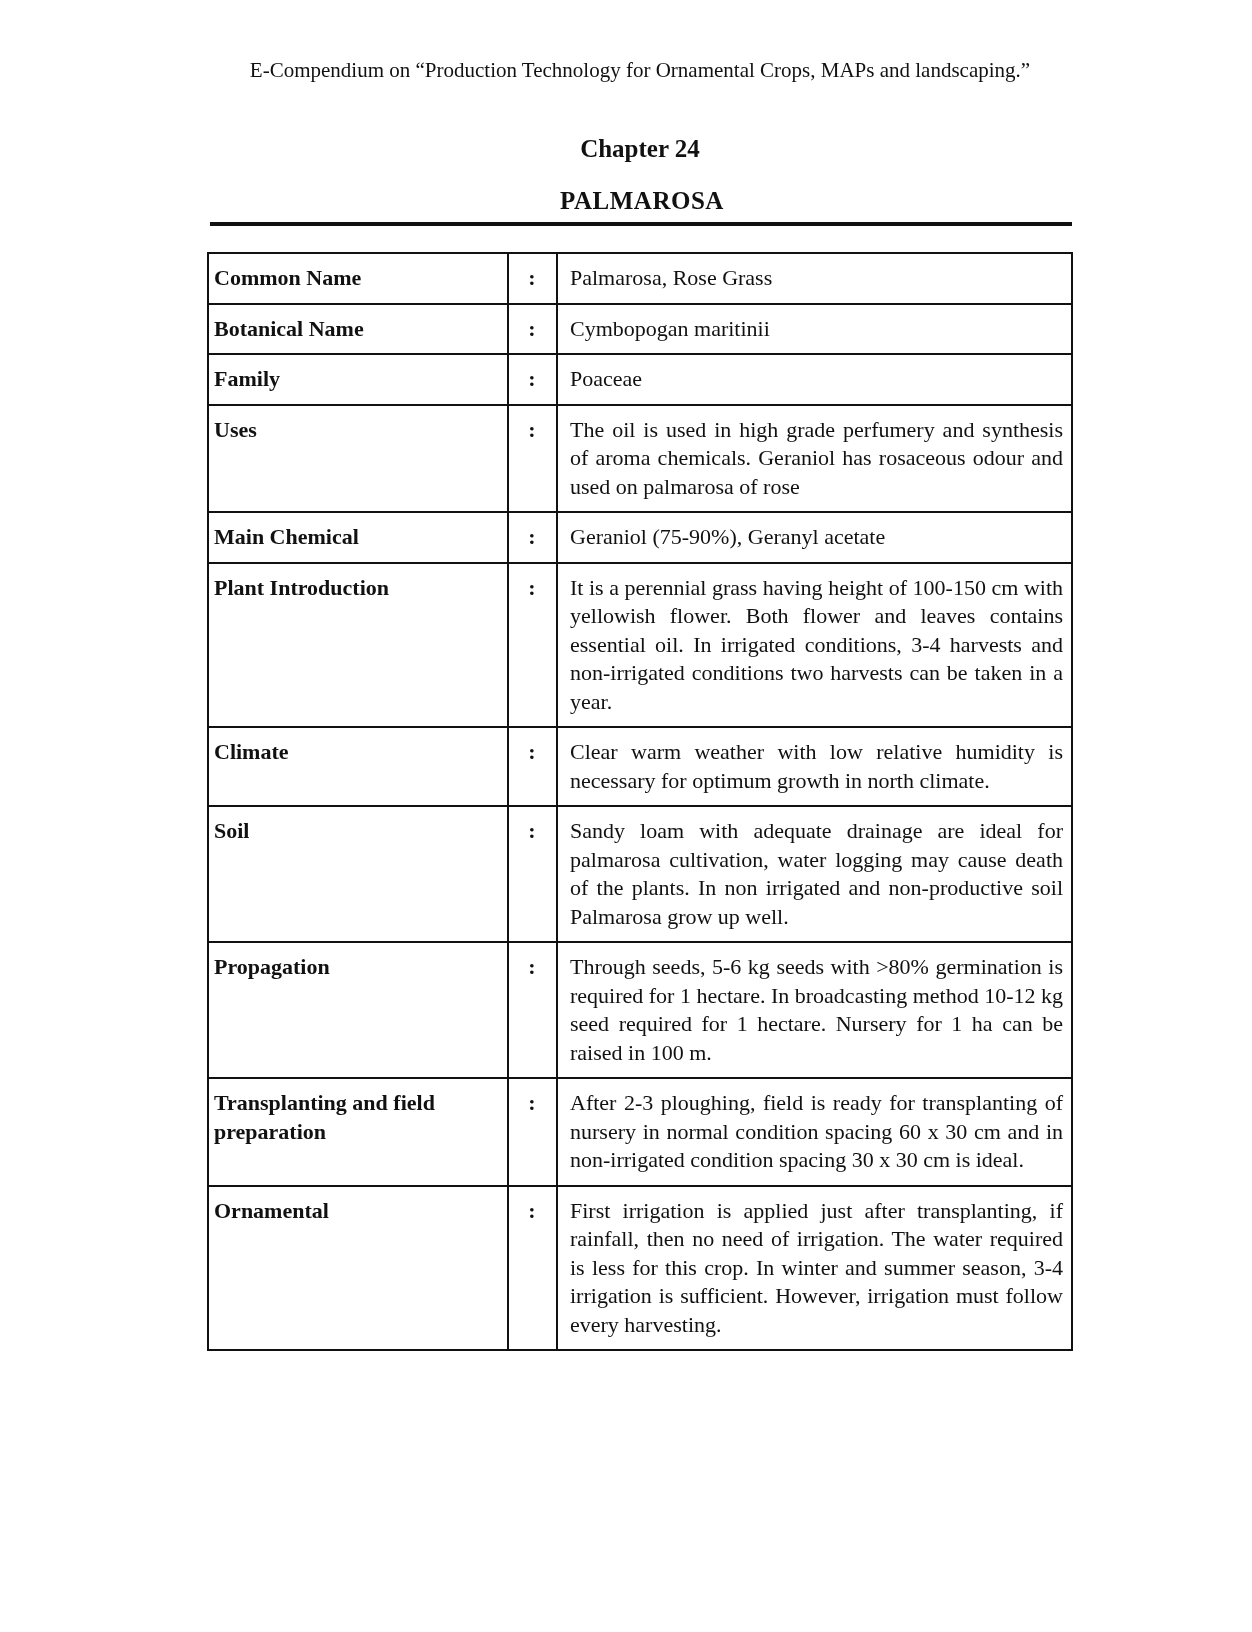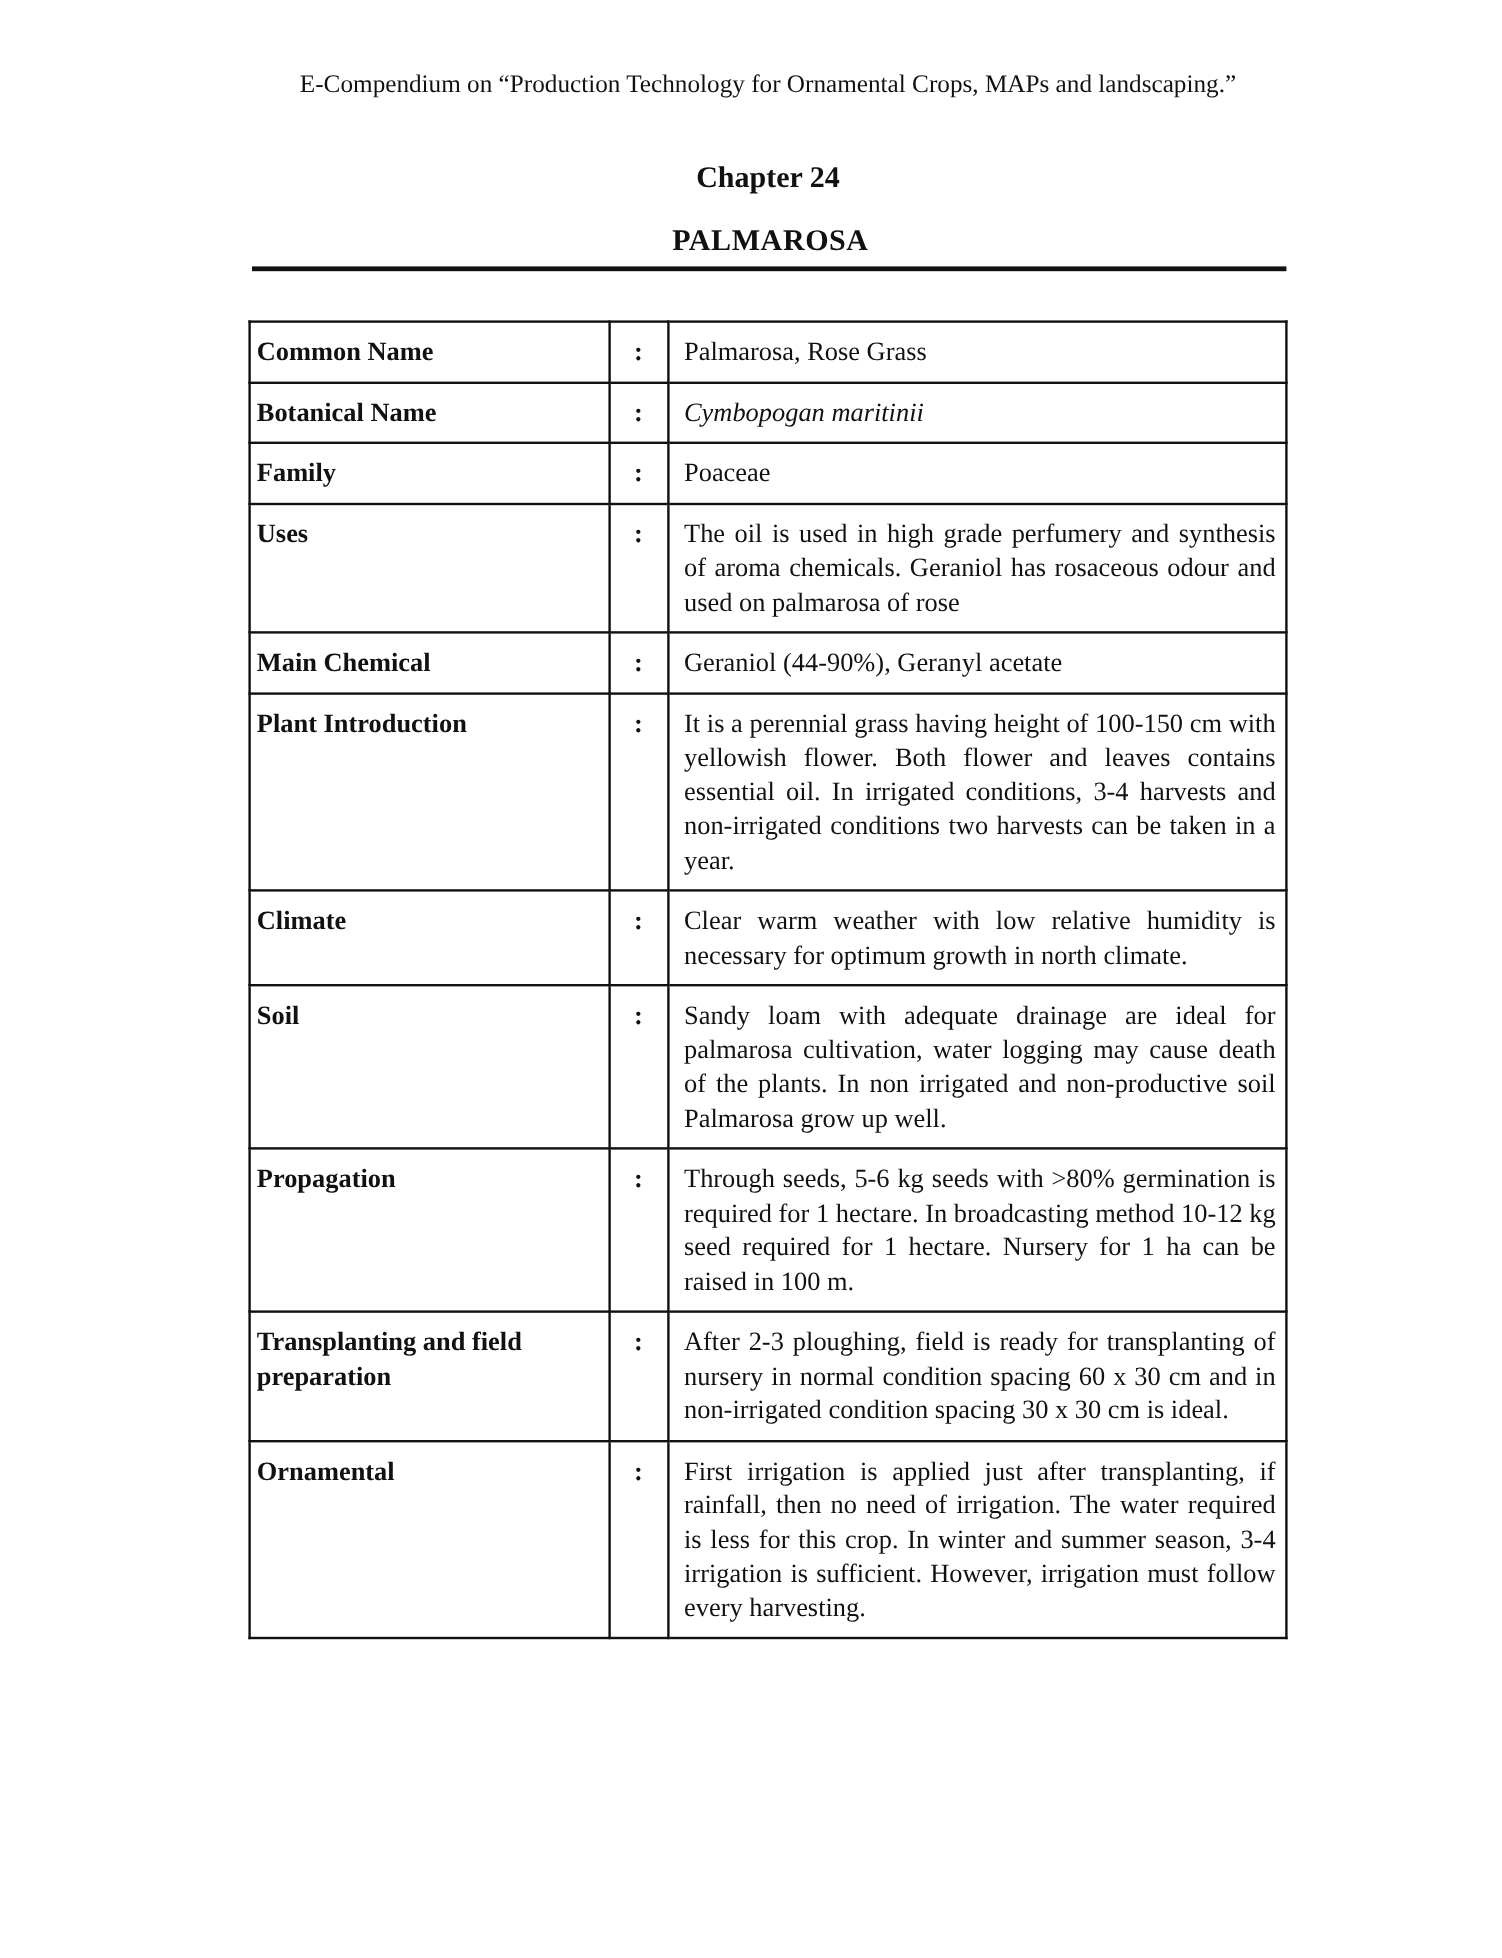--- a/index.html
+++ b/index.html
@@ -11,29 +11,29 @@
   .chapter {
     position:absolute; left:0; width:1280px; top:135px; text-align:center;
     font-family:"Liberation Serif", serif; font-weight:bold; font-size:25px;
   }
   .title {
     position:absolute; left:0; width:1284px; top:187px; text-align:center;
     font-family:"Liberation Serif", serif; font-weight:bold; font-size:25px; letter-spacing:0.5px;
   }
   .rule { position:absolute; left:210px; width:862px; top:222px; height:4px; background:#111; }
   table.info {
-    position:absolute; left:207px; top:267px; width:866px;
+    position:absolute; left:207px; top:252px; width:866px;
     border-collapse:collapse; font-family:"Liberation Serif", serif; font-size:22px;
     table-layout:fixed;
   }
   table.info td { border:2.5px solid #111; vertical-align:top; padding:10px 6px 10px 5px; line-height:28.5px; }
   table.info td.label { width:287px; font-weight:bold; }
   table.info td.colon { width:36px; text-align:center; font-weight:bold; }
   table.info td.value { text-align:justify; padding-right:8px;padding-left:12px; }
-  .italic { font-style:italic; }
+  .italic { }
 </style>
 </head>
 <body>
 
 <div class="running-header">E-Compendium on “Production Technology for Ornamental Crops, MAPs and landscaping.”</div>
 <div class="chapter">Chapter 24</div>
 <div class="title">PALMAROSA</div>
 <div class="rule"></div>
 
 <table class="info">
@@ -54,21 +54,21 @@
       <td class="value">Poaceae</td>
     </tr>
     <tr style="height:106px">
       <td class="label">Uses</td>
       <td class="colon">:</td>
       <td class="value">The oil is used in high grade perfumery and synthesis of aroma chemicals. Geraniol has rosaceous odour and used on palmarosa of rose</td>
     </tr>
     <tr style="height:48px">
       <td class="label">Main Chemical</td>
       <td class="colon">:</td>
-      <td class="value">Geraniol (44-90%), Geranyl acetate</td>
+      <td class="value">Geraniol (75-90%), Geranyl acetate</td>
     </tr>
     <tr style="height:160px">
       <td class="label">Plant Introduction</td>
       <td class="colon">:</td>
       <td class="value">It is a perennial grass having height of 100-150 cm with yellowish flower. Both flower and leaves contains essential oil. In irrigated conditions, 3-4 harvests and non-irrigated conditions two harvests can be taken in a year.</td>
     </tr>
     <tr style="height:76px">
       <td class="label">Climate</td>
       <td class="colon">:</td>
       <td class="value">Clear warm weather with low relative humidity is necessary for optimum growth in north climate.</td>

